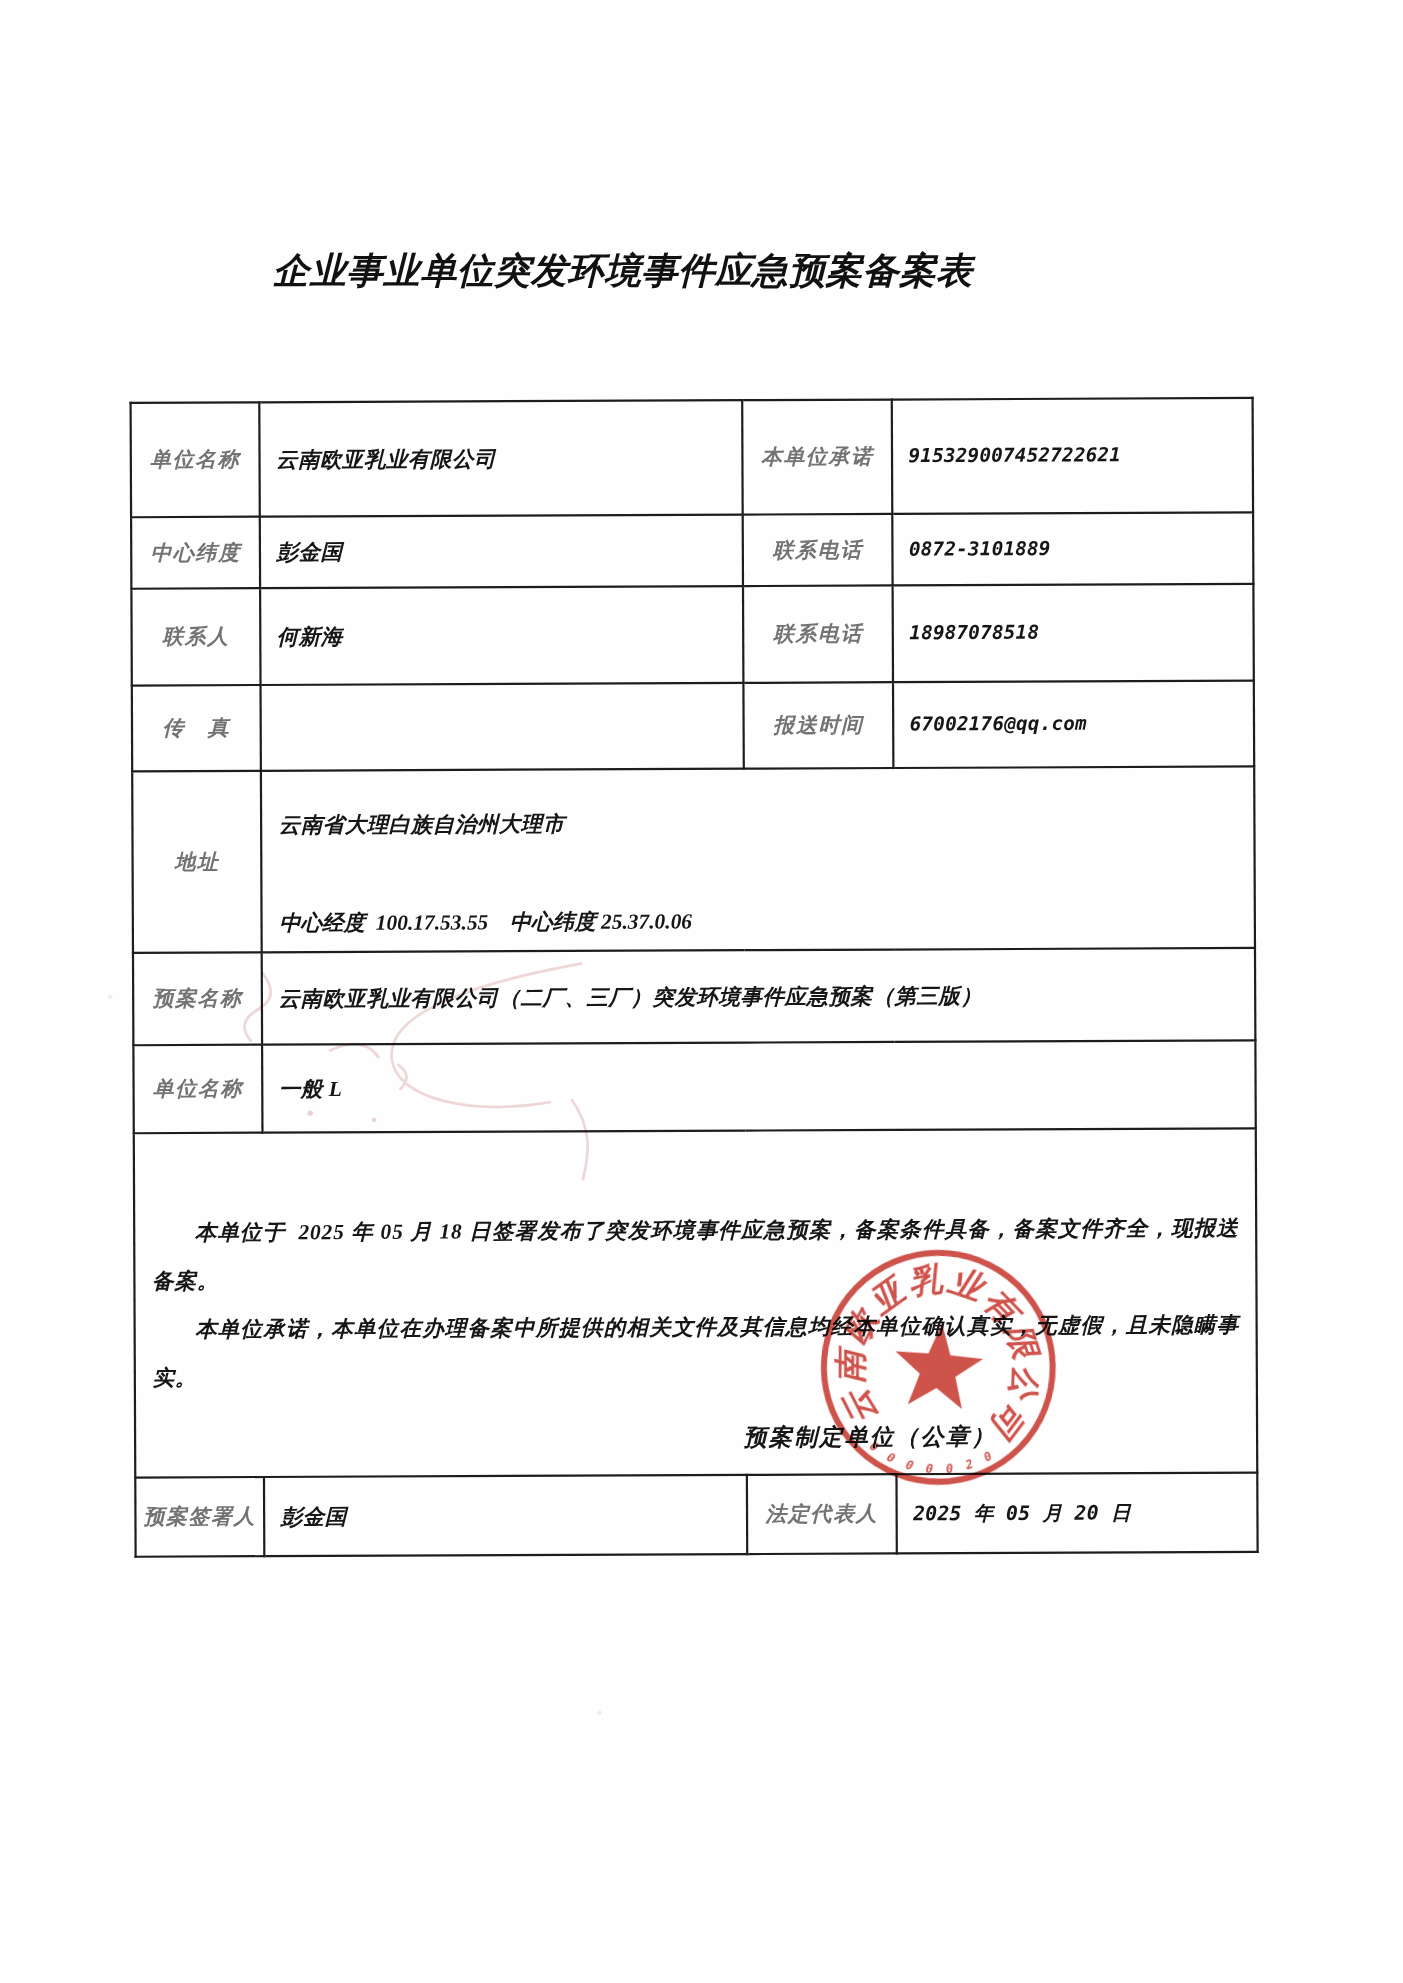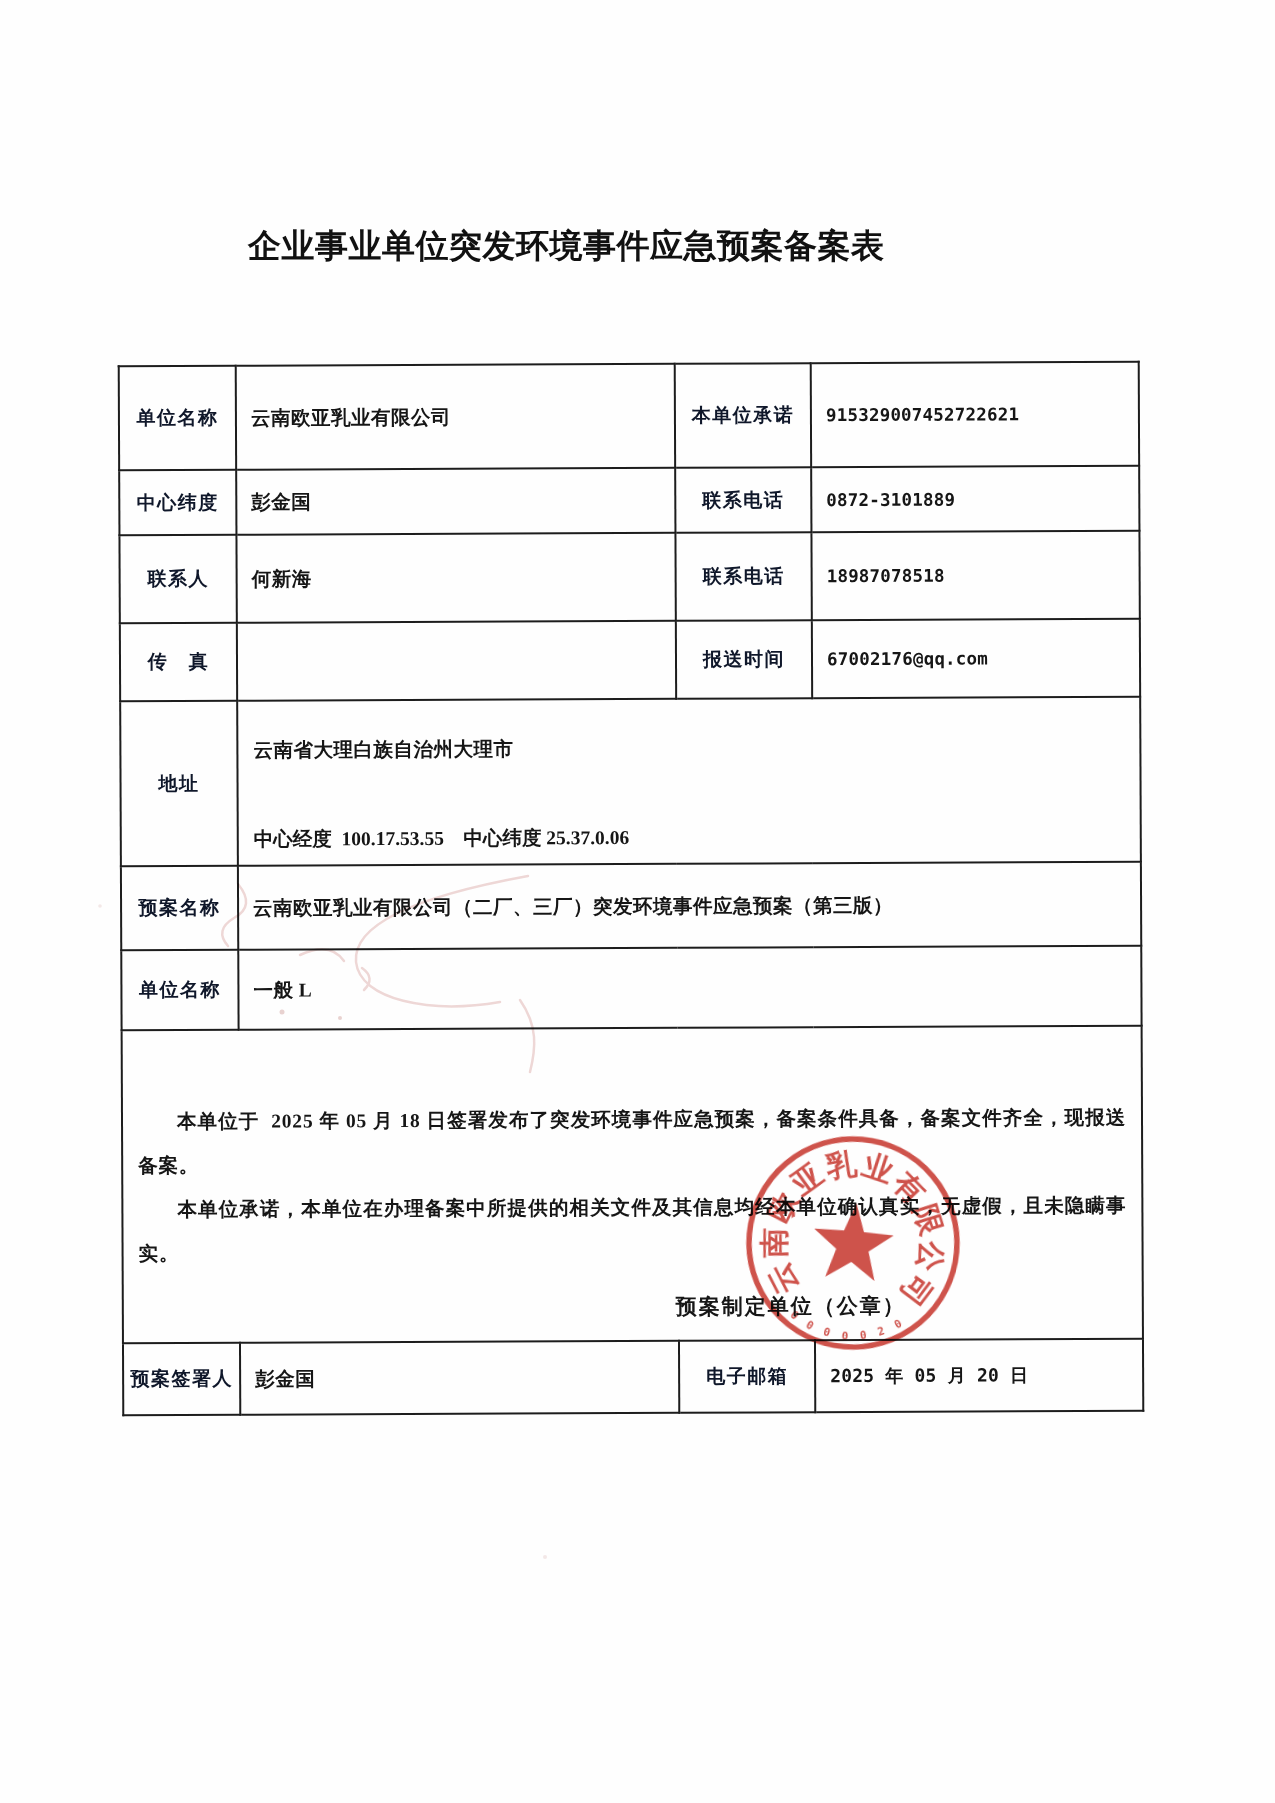--- a/index.html
+++ b/index.html
@@ -1,23 +1,23 @@
 <!DOCTYPE html>
 <html style="--stamp-color: #c93a33;"><head>
 <meta charset="utf-8">
 <style>
   html,body{margin:0;padding:0;background:#e8e8e8;}
   .page{position:relative;width:1275px;height:1803px;background:#fefefe;overflow:hidden;
-        font-family:"Liberation Serif","DejaVu Serif",serif;color:#161616;}
+        font-family:"Liberation Serif","DejaVu Serif",serif;color:#161616;font-style:italic;}
   .doc-title{position:absolute;left:248px;top:224px;margin:0;font-size:33px;font-weight:700;
         letter-spacing:0.5px;white-space:nowrap;color:#111;}
   table.form{position:absolute;left:120px;top:363px;width:1020px;border-collapse:collapse;
         table-layout:fixed;transform:rotate(-0.25deg);}
   table.form td{border:2px solid #1d1d1d;vertical-align:middle;overflow:hidden;}
-  .lbl{text-align:center;font-size:19px;font-weight:600;letter-spacing:1.5px;color:#0f172a;}
+  .lbl{text-align:center;font-size:19px;font-weight:600;letter-spacing:1.5px;color:#737373;}
   .val{padding-left:14px;font-size:19.5px;font-weight:600;letter-spacing:0.5px;}
   .num{font-family:"DejaVu Sans Mono","Liberation Mono",monospace;font-size:17.5px;
        font-weight:700;letter-spacing:0.2px;}
   .addr{vertical-align:top;}
   .addr .l1{padding:22px 0 0 14px;font-size:19.5px;font-weight:600;letter-spacing:0.5px;}
   .addr .l2{padding:62px 0 0 14px;font-size:19.5px;font-weight:600;white-space:pre-wrap;}
   .decl{vertical-align:top;position:relative;padding:2px 15px 0 15px;}
   .decl p{margin:0;text-indent:2em;font-size:19.5px;line-height:44px;font-weight:600;
         letter-spacing:0.8px;text-align:justify;white-space:pre-wrap;}
   .seal-cap{position:absolute;left:552px;top:264px;font-size:21px;font-weight:700;
@@ -89,21 +89,21 @@
     <tr style="height:313px">
       <td class="decl" colspan="4">
         <p>本单位于  2025 年 05 月 18 日签署发布了突发环境事件应急预案，备案条件具备，备案文件齐全，现报送备案。</p>
         <p>本单位承诺，本单位在办理备案中所提供的相关文件及其信息均经本单位确认真实，无虚假，且未隐瞒事实。</p>
         <div class="seal-cap">预案制定单位（公章）</div>
       </td>
     </tr>
     <tr style="height:72px">
       <td class="lbl">预案签署人</td>
       <td class="val">彭金国</td>
-      <td class="lbl">电子邮箱</td>
+      <td class="lbl">法定代表人</td>
       <td class="val num" style="font-size:18px">2025 年 05 月 20 日</td>
     </tr>
   </tbody>
     </table>
 
   <svg class="artifacts" width="1275" height="1803" viewBox="0 0 1275 1803">
     <g stroke="#d59a96" stroke-width="2.5" fill="none" stroke-linecap="round" opacity="0.38">
       <path d="M528,876 C440,892 352,918 356,962 C360,1000 430,1014 500,1002"></path>
       <path d="M520,1000 C538,1026 536,1048 530,1072"></path>
       <path d="M238,884 q18,22 -4,34 q-20,12 -6,28"></path>

